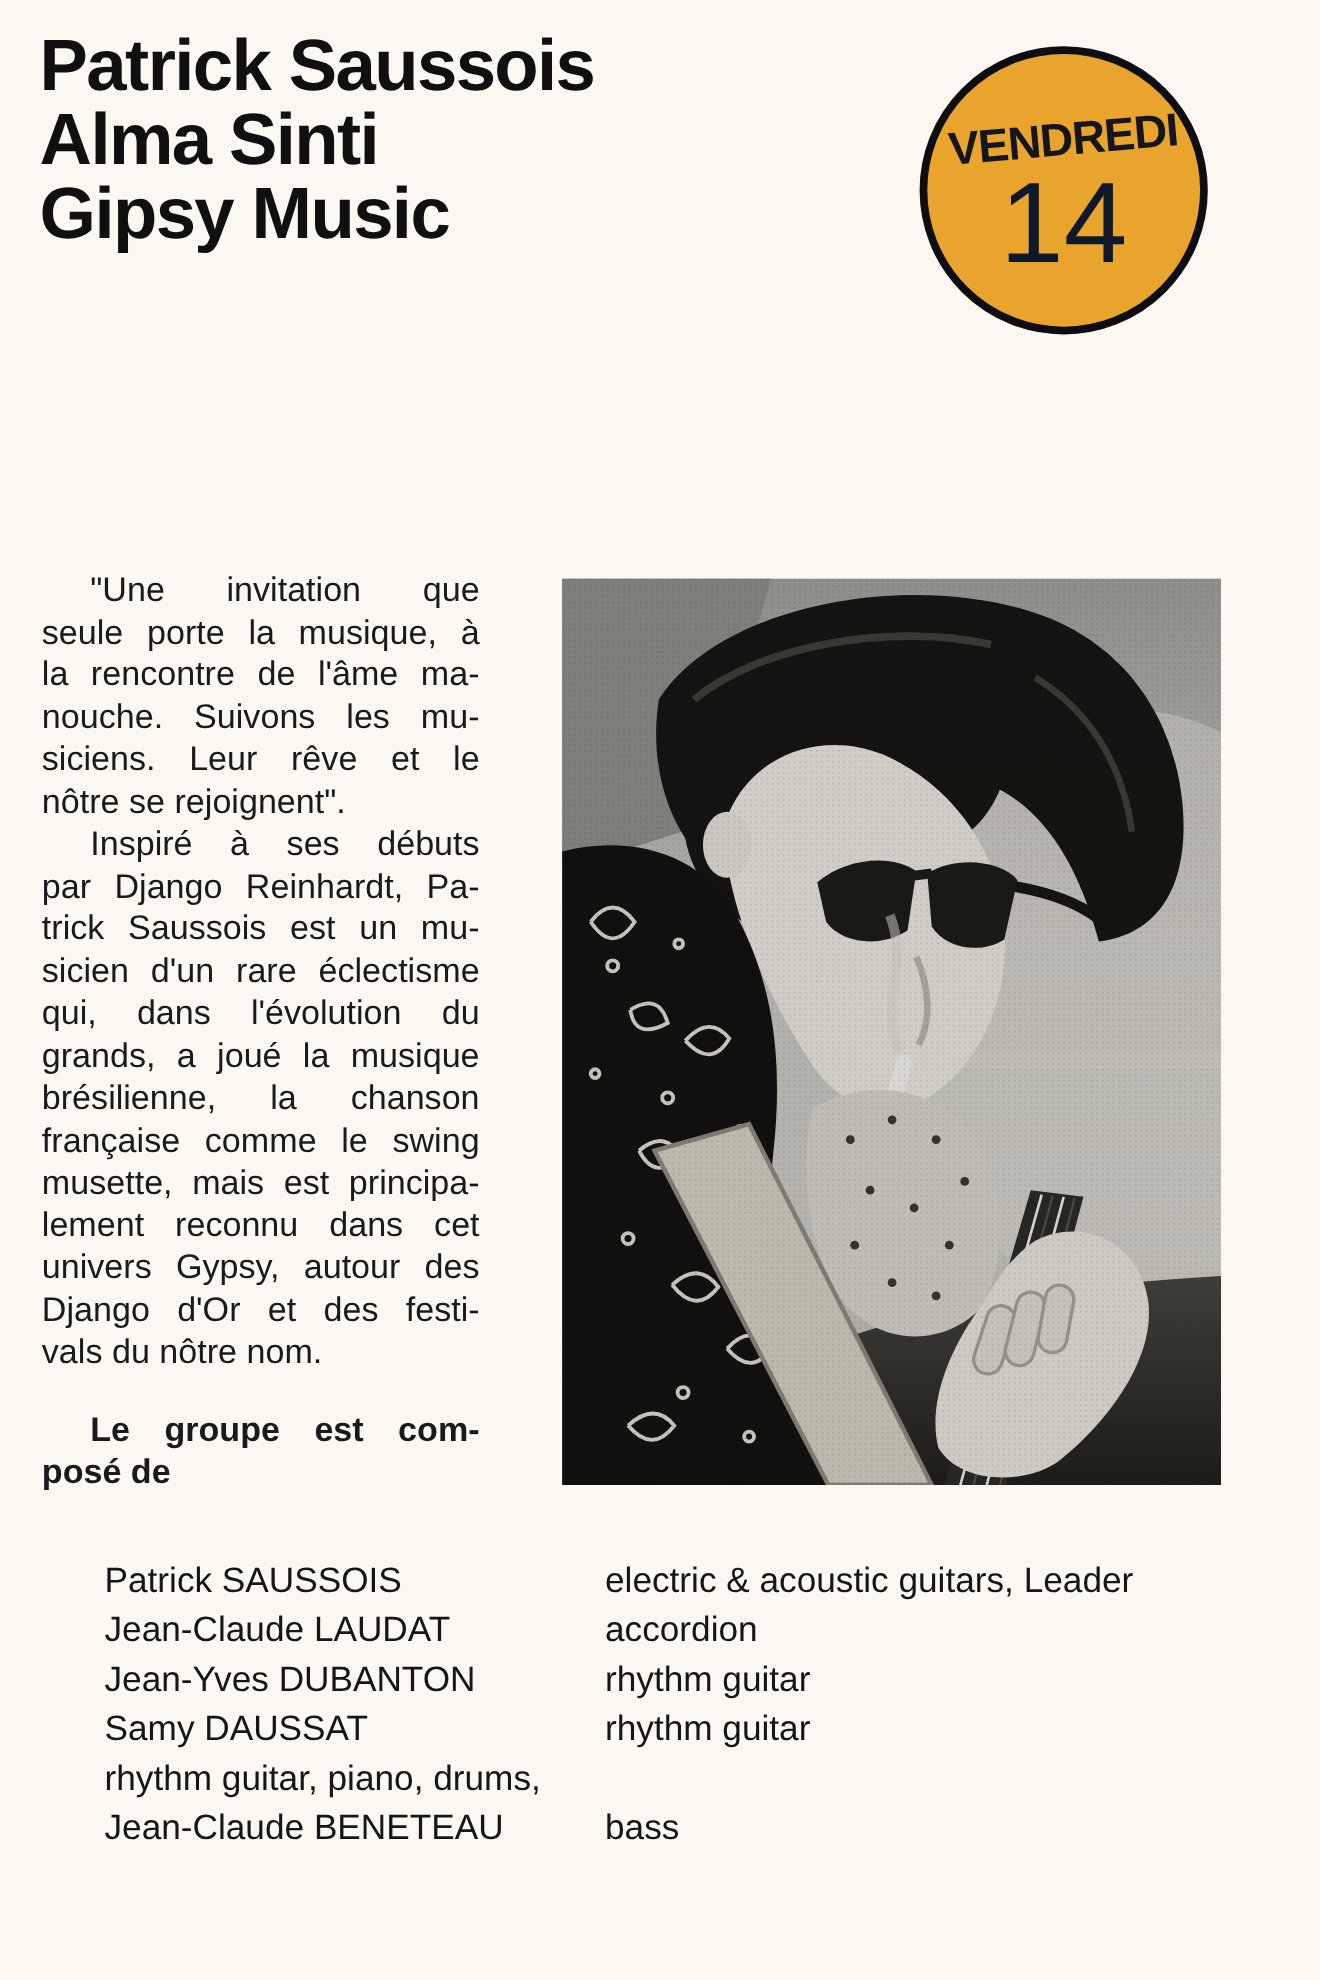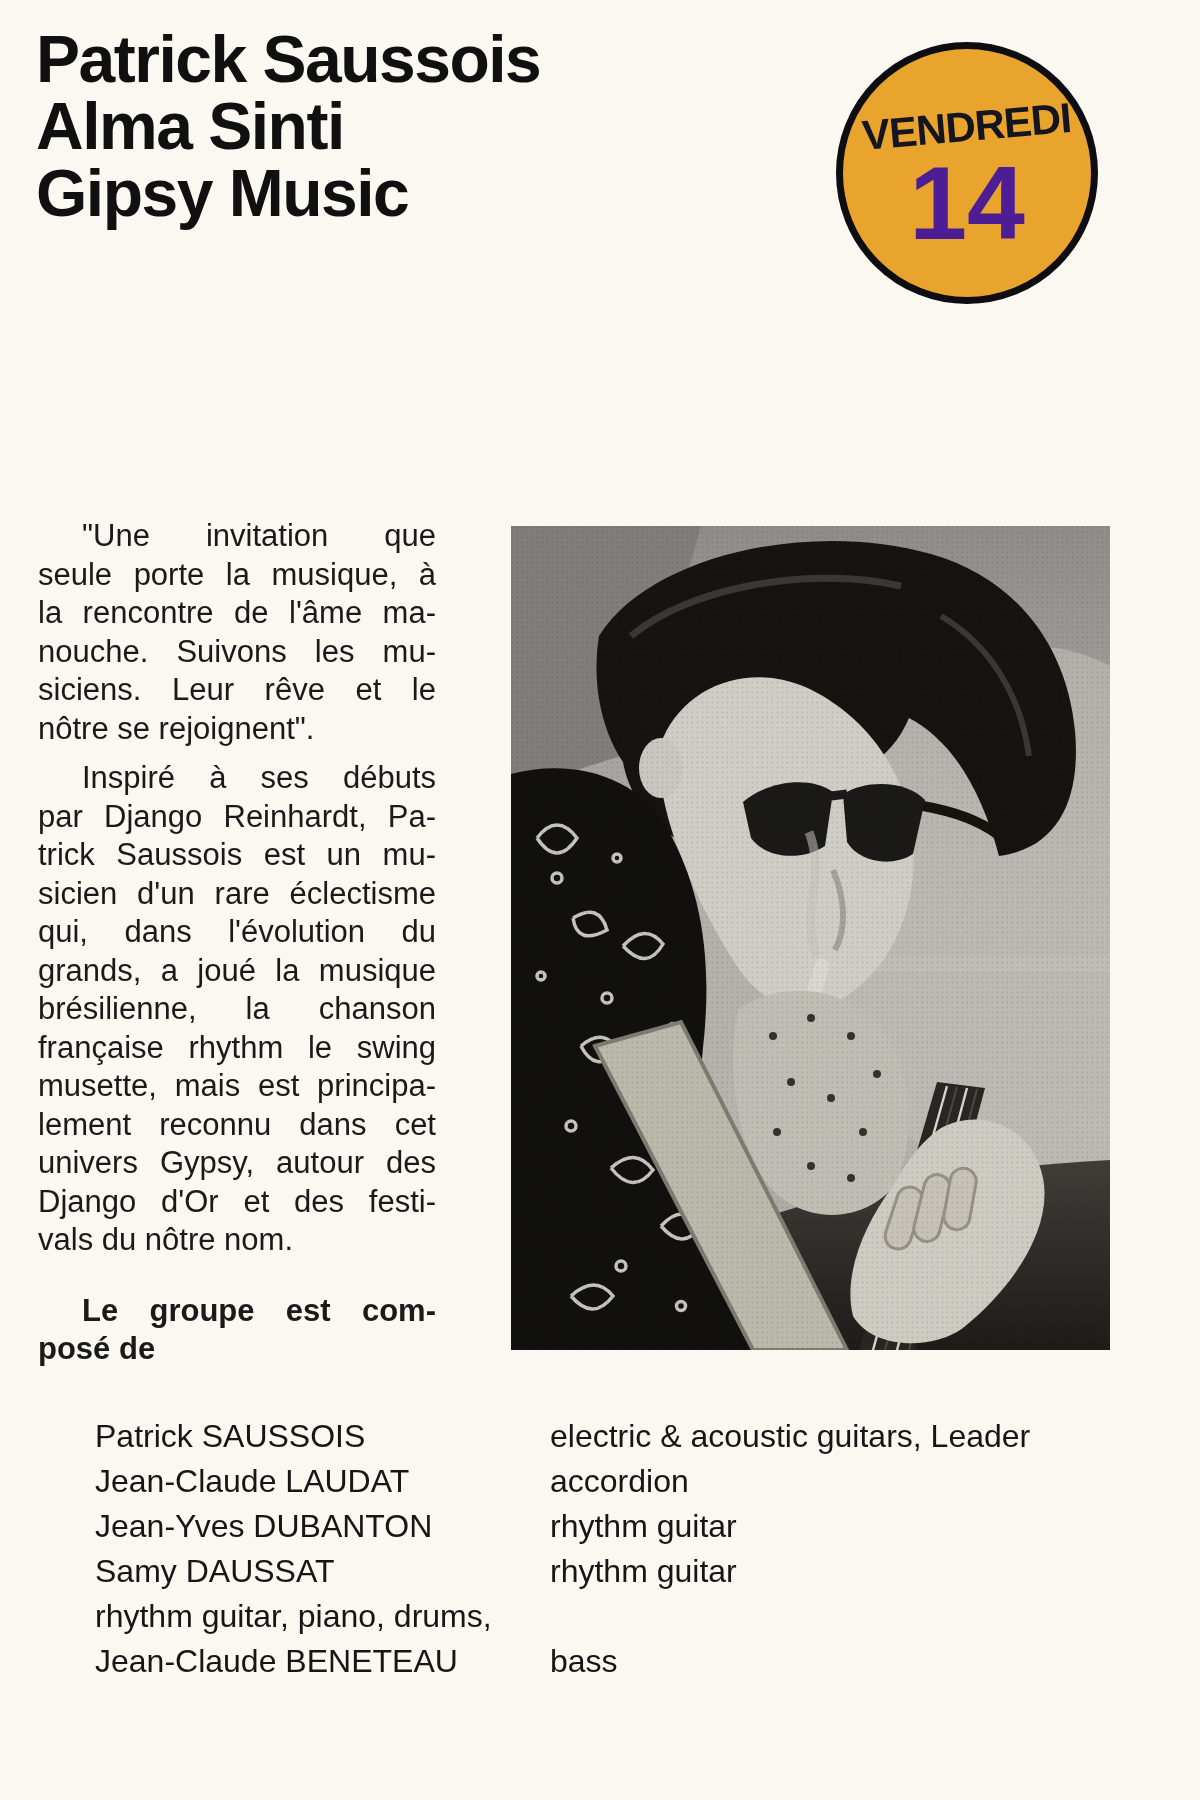--- a/index.html
+++ b/index.html
@@ -13,26 +13,26 @@
   
   .title{position:absolute;left:36px;top:26px;margin:0;
     font-size:66px;line-height:67px;font-weight:900;letter-spacing:-1.5px;color:#101010;}
   .t-line{display:block;}
   
   .badge{position:absolute;left:836px;top:42px;width:262px;height:262px;
     box-sizing:border-box;border:7px solid #0d0d12;border-radius:50%;
     background:#E8A42C;display:flex;flex-direction:column;align-items:center;}
   .badge-day{margin-top:54px;font-size:42px;font-weight:700;letter-spacing:-1px;
     transform:rotate(-5deg);color:#15151f;}
-  .badge-num{margin-top:6px;font-size:104px;font-weight:700;line-height:0.9;color:#4c1d95;}
+  .badge-num{margin-top:6px;font-size:104px;font-weight:400;line-height:0.9;color:#0f172a;}
   
   .col{position:absolute;left:38px;top:517px;width:398px;
     font-size:31px;line-height:38.5px;color:#1a1a1a;}
   .para{margin:0;}
-  .para.p2{margin-top:11px;}
+  .para.p2{}
   .para.p3{margin-top:32px;font-weight:bold;}
   .ln{display:block;text-align:justify;text-align-last:justify;}
   .ln.ind{text-indent:44px;}
   .ln.end{text-align-last:left;}
   
   .photo{position:absolute;left:511px;top:526px;width:599px;height:824px;margin:0;}
   .photo svg{display:block;}
   
   .roster{position:absolute;left:95px;top:1416px;width:1080px;font-size:32px;color:#161616;}
   .r-row{display:flex;align-items:flex-start;height:45px;line-height:40px;}
@@ -180,21 +180,21 @@
       <span class="ln end">nôtre se rejoignent".</span>
     </p>
     <p class="para p2">
       <span class="ln ind">Inspiré à ses débuts</span>
       <span class="ln">par Django Reinhardt, Pa-</span>
       <span class="ln">trick Saussois est un mu-</span>
       <span class="ln">sicien d'un rare éclectisme</span>
       <span class="ln">qui, dans l'évolution du</span>
       <span class="ln">grands, a joué la musique</span>
       <span class="ln">brésilienne, la chanson</span>
-      <span class="ln">française rhythm le swing</span>
+      <span class="ln">française comme le swing</span>
       <span class="ln">musette, mais est principa-</span>
       <span class="ln">lement reconnu dans cet</span>
       <span class="ln">univers Gypsy, autour des</span>
       <span class="ln">Django d'Or et des festi-</span>
       <span class="ln end">vals du nôtre nom.</span>
     </p>
     <p class="para p3">
       <span class="ln ind">Le groupe est com-</span>
       <span class="ln end">posé de</span>
     </p>

